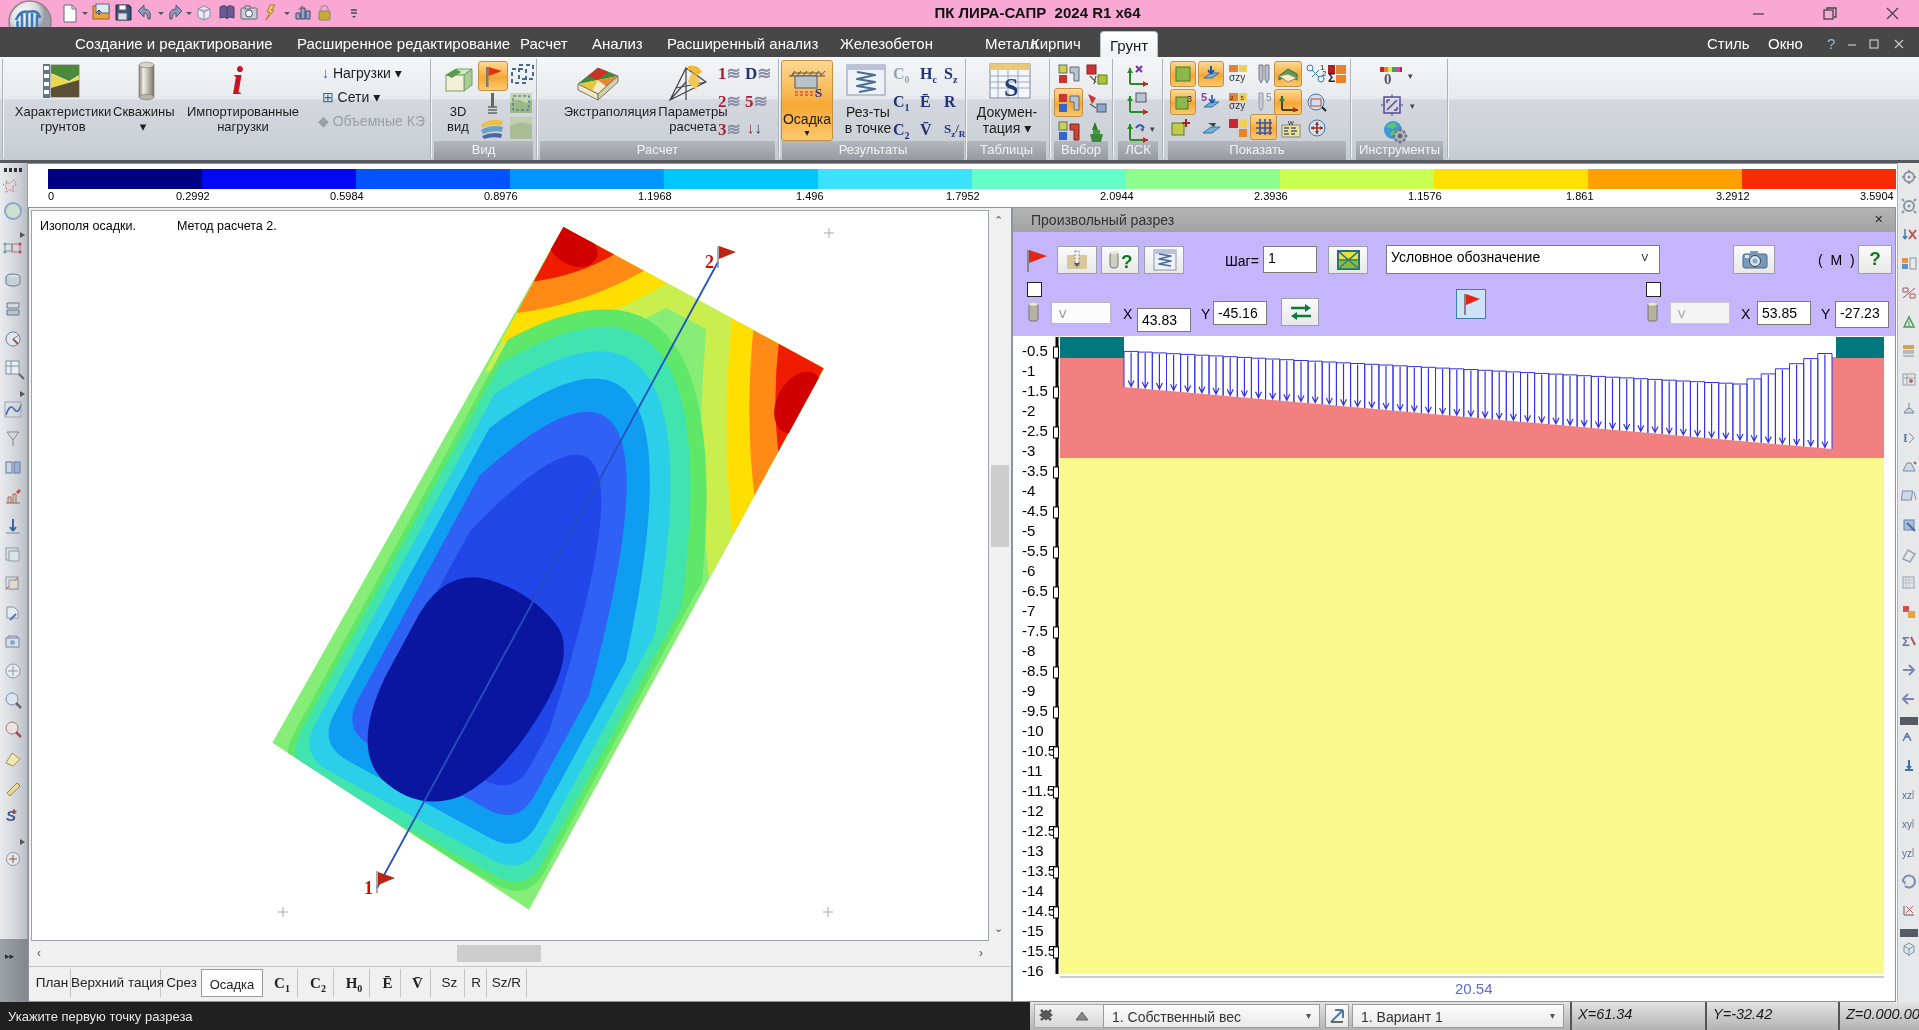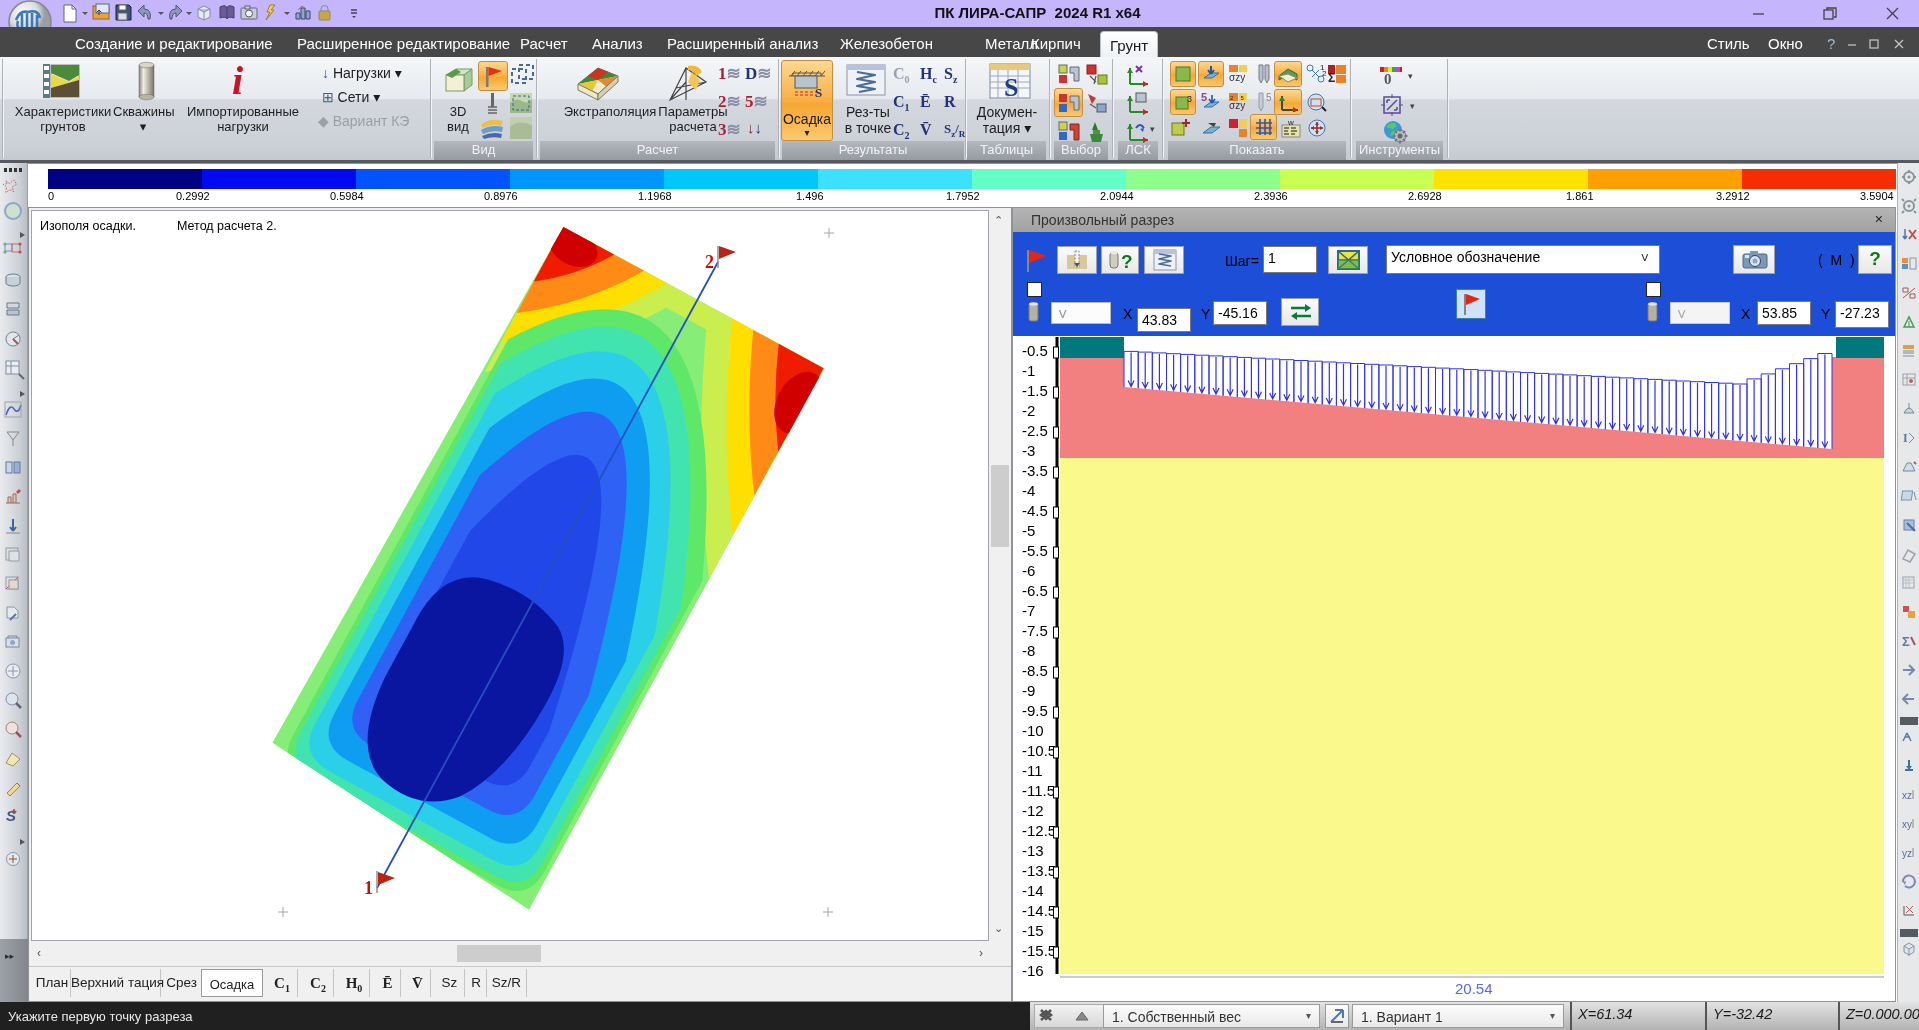--- a/index.html
+++ b/index.html
@@ -1,20 +1,20 @@
 <!DOCTYPE html>
 <html><head><meta charset="utf-8">
 <style>
 * { margin:0; padding:0; box-sizing:border-box; }
 html,body { width:1919px; height:1030px; overflow:hidden; }
 body { font-family:"Liberation Sans", sans-serif; }
 #app { position:relative; width:1919px; height:1030px; background:#fff; }
 .abs { position:absolute; }
 
-#titlebar { left:0; top:0; width:1919px; height:27px; background:#c4b5fd; }
+#titlebar { left:0; top:0; width:1919px; height:27px; background:#f9a8d4; }
 #apptitle { left:78px; top:4px; width:1919px; text-align:center; font-size:15px; font-weight:bold; color:#111; }
 
 #menubar { left:0; top:27px; width:1919px; height:30px; background:#474747; }
 .mitem { position:absolute; top:8px; font-size:15px; color:#fff; white-space:nowrap; }
 #tabactive { position:absolute; left:1100px; top:4px; width:58px; height:26px; background:linear-gradient(#ffffff,#eef1f4); border-radius:4px 4px 0 0; border:1px solid #b9c2cc; border-bottom:none; color:#1a1a1a; text-align:center; font-size:15px; padding-top:5px; }
 
 #ribbon { left:0; top:57px; width:1919px; height:106px; background:linear-gradient(#f4f6f8 0%,#e7eaee 40%,#d4d8de 42%,#ccd1d7 85%,#c5cad1 100%); border-bottom:3px solid #565a60; }
 .rgsep { position:absolute; top:2px; width:1px; height:99px; background:#aeb2b8; box-shadow:1px 0 0 #f2f4f6; }
 .rlabel { position:absolute; left:0; bottom:0; width:100%; height:19px; background:linear-gradient(#b4b7bd,#969aa1); color:#f2f3f5; font-size:13px; text-align:center; padding-top:1px; }
 .btxt { position:absolute; font-size:13px; color:#1d1d1d; text-align:center; white-space:nowrap; }
@@ -32,21 +32,21 @@
 #vtitle1 { left:8px; top:8px; font-size:12.5px; color:#000; }
 #vscroll { left:960px; top:2px; width:22px; height:731px; background:#f0f0f0; }
 #vthumb { left:2px; top:255px; width:18px; height:82px; background:#cdcdcd; }
 #hscroll { left:2px; top:735px; width:958px; height:21px; background:#f0f0f0; }
 #hthumb { left:426px; top:2px; width:84px; height:17px; background:#cdcdcd; }
 #tabsbar { left:0px; top:758px; width:982px; height:35px; background:#f0f0f0; border-top:1px solid #c8c8c8; }
 .vtab { position:absolute; top:2px; height:28px; font-size:13.5px; color:#222; padding:6px 0 0 0; text-align:center; border-right:1px solid #c4c4c4; white-space:nowrap; }
 .vtabact { background:#fff; border:1px solid #9a9a9a; font-size:13px; padding-top:7px; }
 .mtab { font-family:"Liberation Serif", serif; font-weight:bold; font-size:15px; }
 
-#rpanel { left:1012px; top:207px; width:884px; height:795px; background:#1d4ed8; border:1px solid #8e9299; }
+#rpanel { left:1012px; top:207px; width:884px; height:795px; background:#c4b5fd; border:1px solid #8e9299; }
 #rphead { left:0; top:0; width:882px; height:24px; background:linear-gradient(#b4b4b4,#a2a2a2); color:#333; font-size:14px; padding:4px 0 0 18px; }
 .tbtn { position:absolute; background:linear-gradient(#fbfbfb,#e8e8e8); border:1px solid #9aa0a8; }
 .tinput { position:absolute; background:#fff; border:1px solid #7a7a7a; font-size:14px; color:#000; padding:3px 0 0 4px; }
 .tlab { position:absolute; font-size:14px; color:#000; }
 #rchart { left:0; top:128px; width:882px; height:665px; background:#fff; }
 
 #righttb { left:1897px; top:163px; width:22px; height:840px; background:#e7e8ea; border-left:1px solid #b0b4ba; }
 
 #statusbar { left:0; top:1002px; width:1919px; height:28px; background:#202020; }
 #stattext { left:8px; top:7px; font-size:13px; color:#e8e8e8; }
@@ -198,21 +198,21 @@
             <stop offset="1" stop-color="#7a7467"></stop>
           </linearGradient>
         </defs>
         <rect x="4" y="5" width="15" height="32" fill="url(#cyl)" stroke="#6a655a" stroke-width="0.5"></rect>
         <ellipse cx="11.5" cy="5" rx="7.5" ry="2.8" fill="#d8d5ca" stroke="#6a655a" stroke-width="0.5"></ellipse>
         <ellipse cx="11.5" cy="37" rx="7.5" ry="2.8" fill="#b8b4a6" stroke="#6a655a" stroke-width="0.5"></ellipse>
       </svg>
     <div class="abs" style="left:232px;top:0px;font-family:'Liberation Serif',serif;font-size:40px;font-style:italic;font-weight:bold;color:#cc1122">i</div>
     <div class="btxt" style="left:322px;top:8px;font-size:14px"><span style="color:#3355bb;font-weight:bold">↓</span> Нагрузки ▾</div>
     <div class="btxt" style="left:322px;top:32px;font-size:14px"><span style="color:#336688">⊞</span> Сети ▾</div>
-    <div class="btxt gray" style="left:318px;top:56px;font-size:14px">◆ Вариант КЭ</div>
+    <div class="btxt gray" style="left:318px;top:56px;font-size:14px">◆ Объемные КЭ</div>
 
     <div class="btxt" style="left:440px;top:47px;width:36px">3D<br>вид</div>
     <svg class="abs" style="left:442px;top:8px" width="36" height="30">
         <path d="M4 10 l10 -6 h16 l-8 6 z" fill="#cfe8c0" stroke="#7a9a6a"></path>
         <path d="M22 10 l8 -6 v16 l-8 6 z" fill="#a8cc96" stroke="#7a9a6a"></path>
         <rect x="4" y="10" width="18" height="16" fill="#f4f0d8" stroke="#7a9a6a"></rect>
         <path d="M4 10 l10 -6 5 3 -9 6 z" fill="#5a9a4a"></path>
       </svg>
     <div class="obtn" style="left:478px;top:4px;width:30px;height:30px"></div>
     <svg class="abs" style="left:483px;top:8px" width="22" height="24">
@@ -490,21 +490,21 @@
     <div class="seg" style="left:1714px;width:154px;background:#f52d00"></div>
     <div class="slab" style="left:20px">0</div>
     <div class="slab" style="left:148px">0.2992</div>
     <div class="slab" style="left:302px">0.5984</div>
     <div class="slab" style="left:456px">0.8976</div>
     <div class="slab" style="left:610px">1.1968</div>
     <div class="slab" style="left:768px">1.496</div>
     <div class="slab" style="left:918px">1.7952</div>
     <div class="slab" style="left:1072px">2.0944</div>
     <div class="slab" style="left:1226px">2.3936</div>
-    <div class="slab" style="left:1380px">2.6928</div>
+    <div class="slab" style="left:1380px">1.1576</div>
     <div class="slab" style="left:1538px">1.861</div>
     <div class="slab" style="left:1688px">3.2912</div>
     <div class="slab" style="left:1832px">3.5904</div>
 
   </div>
   <div id="lefttb" class="abs">
     <div class="abs" style="left:4px;top:5px;width:18px;height:4px;background:repeating-linear-gradient(90deg,#333 0 3px,transparent 3px 5px)"></div>
     <svg width="28" height="800" style="position:absolute;left:0;top:12px" font-size="13">
       <g transform="translate(4,4)">
         <path d="M2 2 l4 3 5 -4 3 5 -5 3 2 5 -5 -2 -4 3 1 -6 -4 -3 5 -1 z" fill="none" stroke="#c06060" stroke-dasharray="2 1.5" transform="scale(0.9)"></path>

